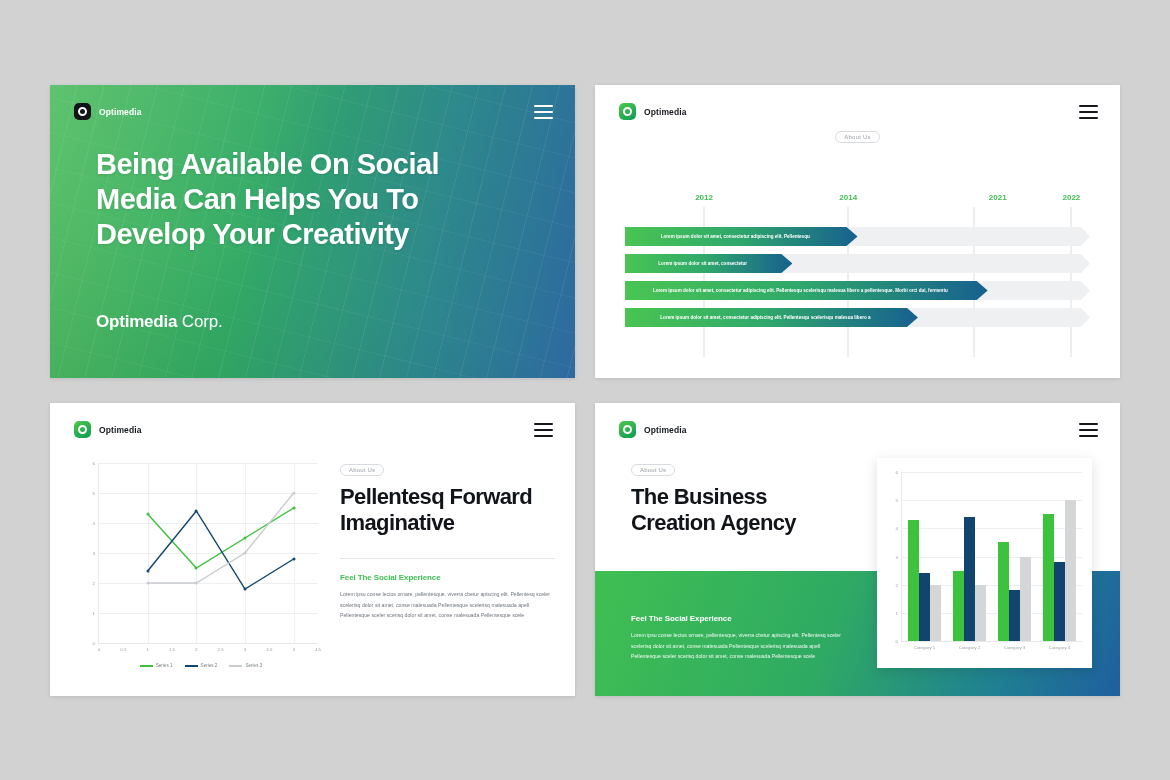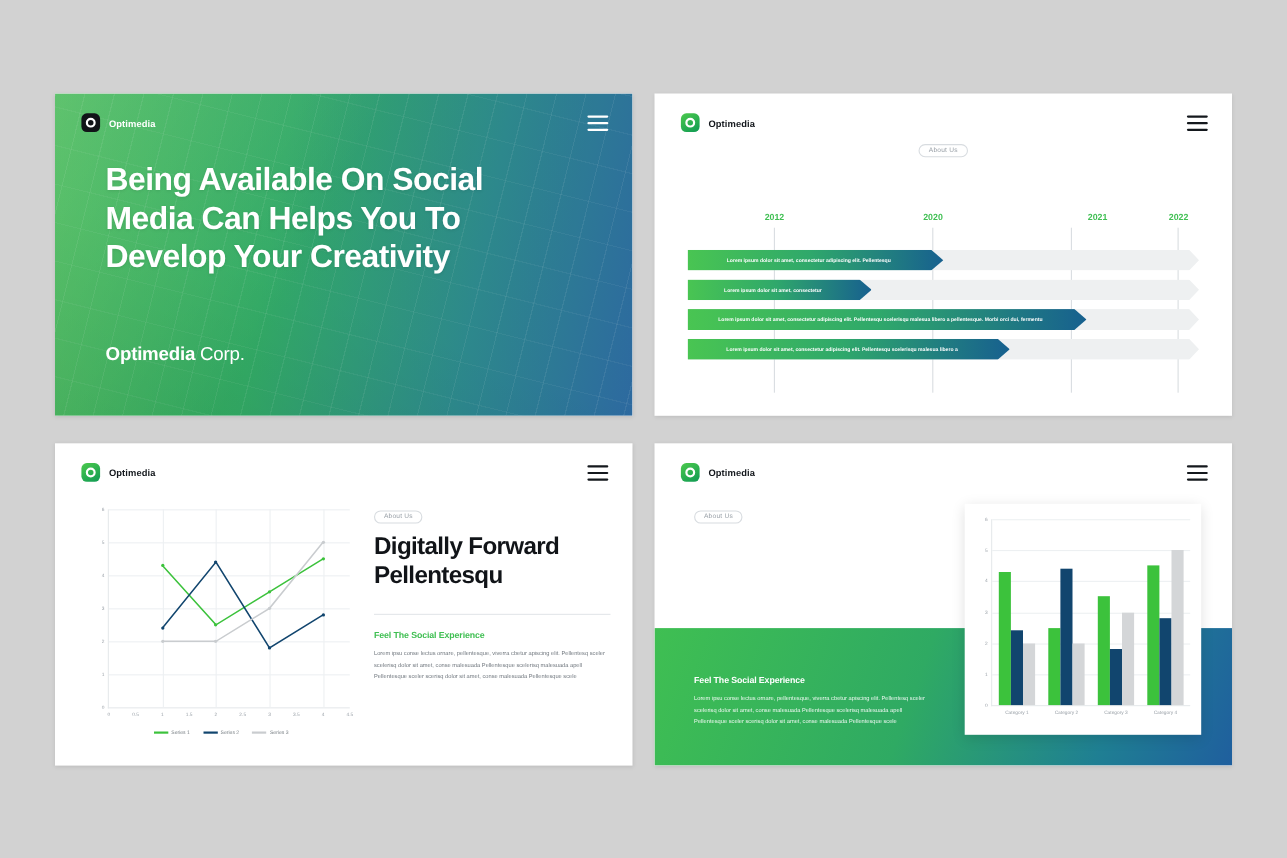--- a/index.html
+++ b/index.html
@@ -233,21 +233,21 @@
     </div>
 
     <div class="tl-head">
       <span class="pill">About Us</span>
     </div>
 
     <div class="tl-area">
       <div class="tl-years" id="tl-years">
           <div class="tl-year" style="left: 17%;">2012</div>
           <div class="tl-tick" style="left: 17%;"></div>
-          <div class="tl-year" style="left: 48%;">2020</div>
+          <div class="tl-year" style="left: 48%;">2014</div>
           <div class="tl-tick" style="left: 48%;"></div>
           <div class="tl-year" style="left: 75%; margin-left: 24px;">2021</div>
           <div class="tl-tick" style="left: 75%;"></div>
           <div class="tl-year" style="left: 96%;">2022</div>
           <div class="tl-tick" style="left: 96%;"></div>
         </div>
       <div class="tl-rows" id="tl-rows">
           <div class="tl-row">
             <div class="tl-track"></div>
             <div class="tl-fill" style="width: 50%;">
@@ -349,21 +349,21 @@
             <div class="lg">
               <i style="background: rgb(201, 204, 207);"></i>
               <span>Series 3</span>
             </div>
           </div>
         </div>
     </div>
 
     <div class="s3-right">
       <span class="pill">About Us</span>
-      <div class="s-title" style="margin-top:8px">Digitally Forward Pellentesqu</div>
+      <div class="s-title" style="margin-top:8px">Pellentesq Forward Imaginative</div>
       <div class="s3-rule"></div>
       <div class="greenhead">Feel The Social Experience</div>
       <div class="bodytext">Lorem ipsu conse lectus ornare, pellentesque, viverra cbetur apiscing elit. Pellentesq sceler scelerisq dolor sit amet, conse malesuada Pellentesque scelerisq malesuada apell Pellentesque sceler scerisq dolor sit amet, conse malesuada Pellentesque scele</div>
     </div>
   </div>
 
   <div class="slide" id="slide4">
     <div class="s4-green"></div>
 
     <div class="brandbar">
@@ -373,20 +373,21 @@
       <span class="brand-name dark">Optimedia</span>
     </div>
     <div class="burger dark">
       <span></span>
         <span></span>
         <span></span>
     </div>
 
     <div class="s4-text">
       <span class="pill">About Us</span>
+      <div class="s-title" style="margin-top:8px">The Business Creation Agency</div>
     </div>
 
     <div class="s4-foot">
       <div class="greenhead onwhite-inv">Feel The Social Experience</div>
       <div class="bodytext inv">Lorem ipsu conse lectus ornare, pellentesque, viverra cbetur apiscing elit. Pellentesq sceler scelerisq dolor sit amet, conse malesuada Pellentesque scelerisq malesuada apell Pellentesque sceler scerisq dolor sit amet, conse malesuada Pellentesque scele</div>
     </div>
 
     <div class="s4-card">
       <div class="chart" id="barchart">
           <div class="plot" style="inset: 14px 10px 26px 24px;">

